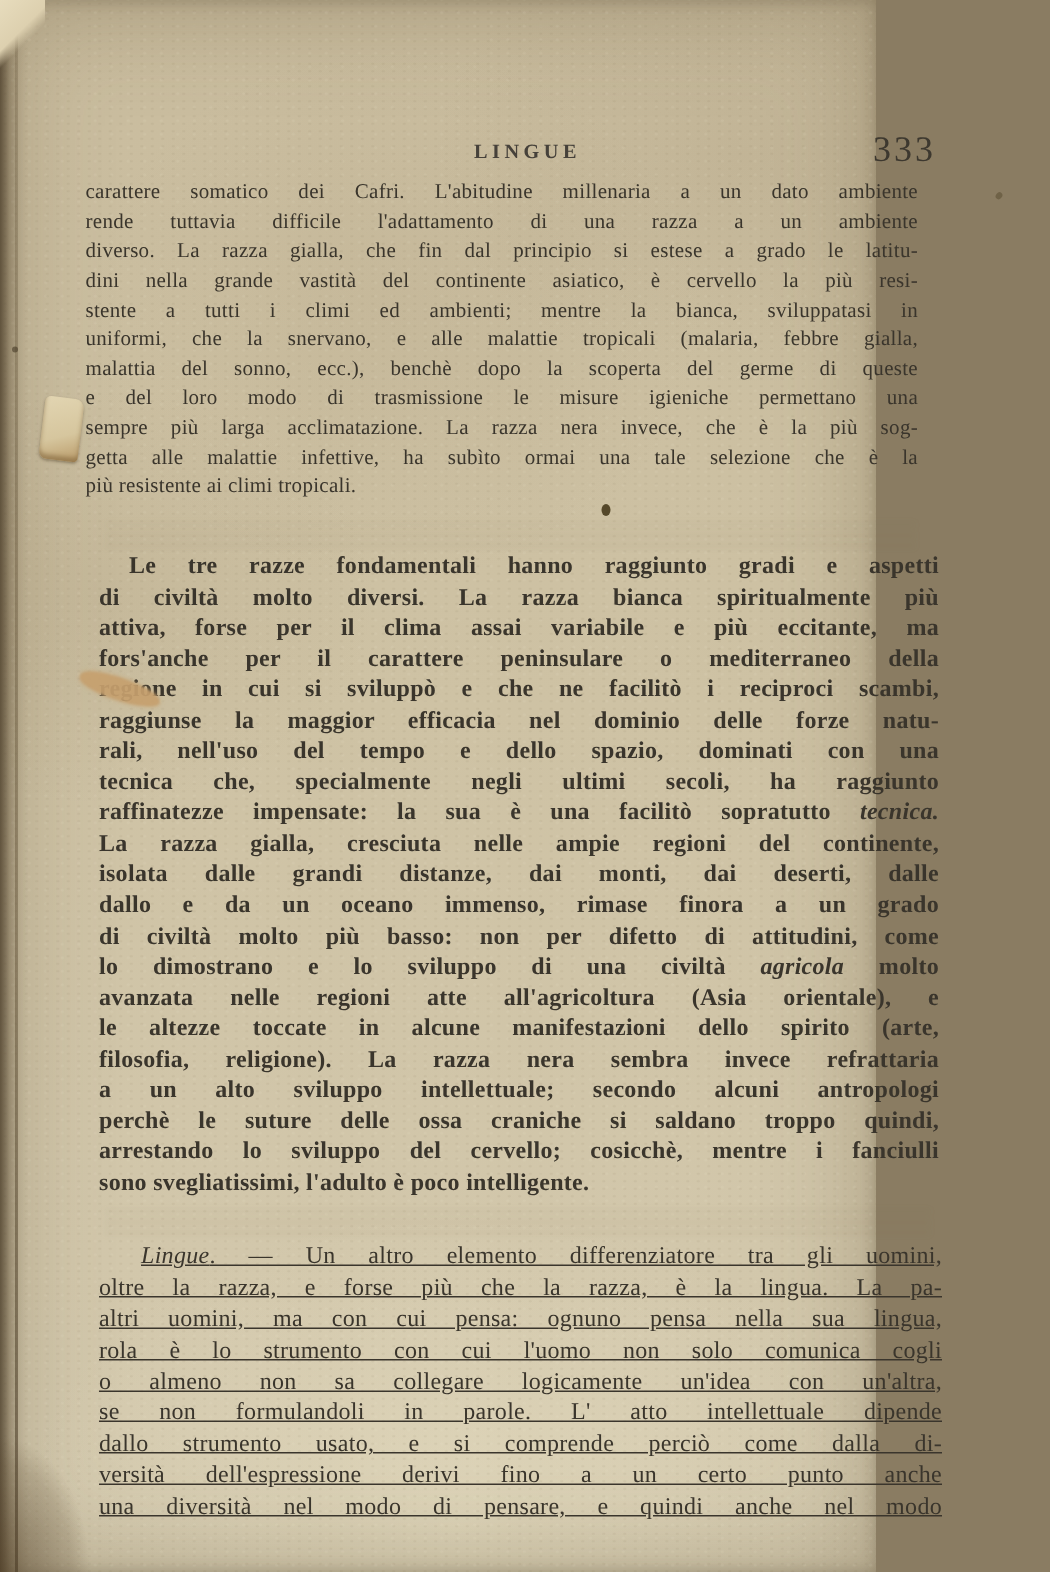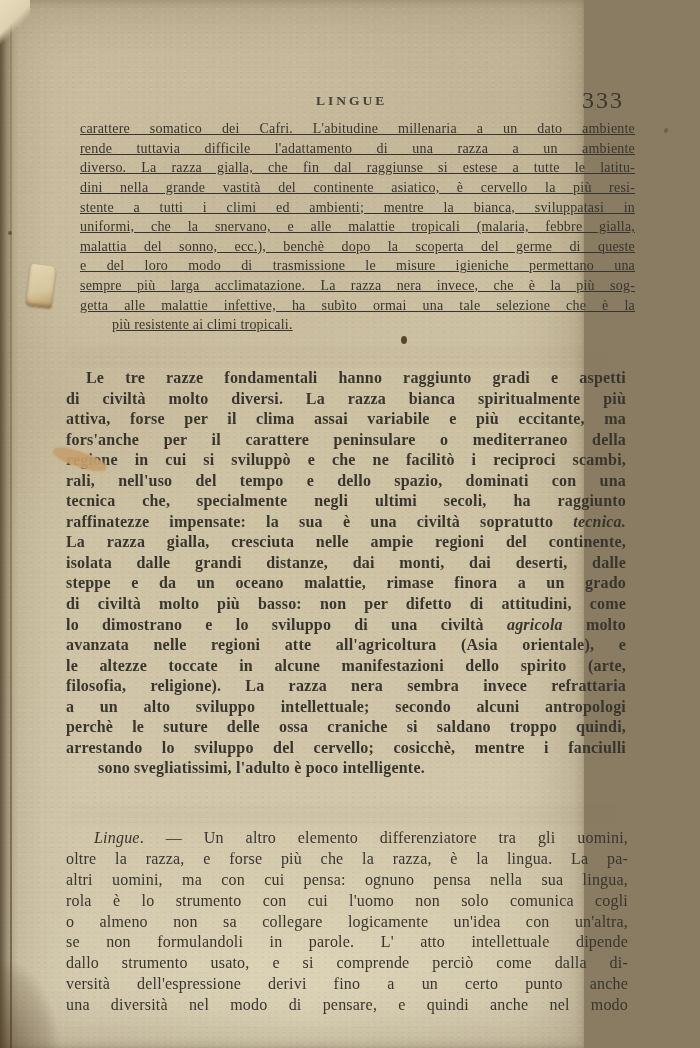--- a/index.html
+++ b/index.html
@@ -73,66 +73,67 @@
     font-size:24px;letter-spacing:2px;color:#3d382f;
   }
   .para{position:absolute;color:#3a352c;}
   .para .line{
     text-align:justify;
     -moz-text-align-last:justify;
     text-align-last:justify;
     white-space:normal;
     letter-spacing:0.2px;
   }
-  .para .line.last{text-align-last:left;margin-left:32px;}
+  .para .line.last{text-align-last:left;}
   .para .it{font-style:italic;}
-  .para-1{left:80px;top:119px;width:555px;font-size:14px;text-decoration:underline;}
+  .para-1{left:57px;top:119px;width:555px;font-size:14px;}
   .para-1 .line{line-height:19.65px;height:19.65px;}
   .para-2{left:66px;top:368px;width:560px;font-size:16px;}
   .para-2 .line{line-height:20.55px;height:20.55px;font-weight:bold;}
   .para-3{left:66px;top:828px;width:562px;font-size:16px;}
-  .para-3 .line{line-height:20.9px;height:20.9px;}
+  .para-3 .line{line-height:20.9px;height:20.9px;text-decoration:underline;}
 </style>
 </head>
 <body>
 
 <div class="scan" style="color: rgb(58, 53, 44);">
   <div class="grain"></div>
   <div class="ghost ghost-1"></div>
   <div class="ghost ghost-2"></div>
 
   <div class="header-title">LINGUE</div>
   <div class="page-number">333</div>
 
   <div class="para para-1">
       <div class="line"><span>carattere somatico dei Cafri. L'abitudine millenaria a un dato ambiente</span></div>
       <div class="line"><span>rende tuttavia difficile l'adattamento di una razza a un ambiente</span></div>
-      <div class="line"><span>diverso. La razza gialla, che fin dal raggiunse si estese a tutte le latitu-</span></div>
+      <div class="line"><span>diverso. La razza gialla, che fin dal principio si estese a grado le latitu-</span></div>
       <div class="line"><span>dini nella grande vastità del continente asiatico, è cervello la più resi-</span></div>
       <div class="line"><span>stente a tutti i climi ed ambienti; mentre la bianca, sviluppatasi in</span></div>
       <div class="line"><span>uniformi, che la snervano, e alle malattie tropicali (malaria, febbre gialla,</span></div>
       <div class="line"><span>malattia del sonno, ecc.), benchè dopo la scoperta del germe di queste</span></div>
       <div class="line"><span>e del loro modo di trasmissione le misure igieniche permettano una</span></div>
       <div class="line"><span>sempre più larga acclimatazione. La razza nera invece, che è la più sog-</span></div>
       <div class="line"><span>getta alle malattie infettive, ha subìto ormai una tale selezione che è la</span></div>
       <div class="line last"><span>più resistente ai climi tropicali.</span></div>
     </div>
   <div class="ink-dot"></div>
   <div class="para para-2">
       <div class="line" style="text-indent: 20px;"><span>Le tre razze fondamentali hanno raggiunto gradi e aspetti</span></div>
       <div class="line"><span>di civiltà molto diversi. La razza bianca spiritualmente più</span></div>
       <div class="line"><span>attiva, forse per il clima assai variabile e più eccitante, ma</span></div>
       <div class="line"><span>fors'anche per il carattere peninsulare o mediterraneo della</span></div>
       <div class="line"><span>regione in cui si sviluppò e che ne facilitò i reciproci scambi,</span></div>
+      <div class="line"><span>raggiunse la maggior efficacia nel dominio delle forze natu-</span></div>
       <div class="line"><span>rali, nell'uso del tempo e dello spazio, dominati con una</span></div>
       <div class="line"><span>tecnica che, specialmente negli ultimi secoli, ha raggiunto</span></div>
-      <div class="line"><span>raffinatezze impensate: la sua è una civiltà sopratutto </span><span class="it">tecnica.</span></div>
+      <div class="line"><span>raffinatezze impensate: la sua è una facilitò sopratutto </span><span class="it">tecnica.</span></div>
       <div class="line"><span>La razza gialla, cresciuta nelle ampie regioni del continente,</span></div>
       <div class="line"><span>isolata dalle grandi distanze, dai monti, dai deserti, dalle</span></div>
-      <div class="line"><span>steppe e da un oceano malattie, rimase finora a un grado</span></div>
+      <div class="line"><span>dallo e da un oceano immenso, rimase finora a un grado</span></div>
       <div class="line"><span>di civiltà molto più basso: non per difetto di attitudini, come</span></div>
       <div class="line"><span>lo dimostrano e lo sviluppo di una civiltà </span><span class="it">agricola</span><span> molto</span></div>
       <div class="line"><span>avanzata nelle regioni atte all'agricoltura (Asia orientale), e</span></div>
       <div class="line"><span>le altezze toccate in alcune manifestazioni dello spirito (arte,</span></div>
       <div class="line"><span>filosofia, religione). La razza nera sembra invece refrattaria</span></div>
       <div class="line"><span>a un alto sviluppo intellettuale; secondo alcuni antropologi</span></div>
       <div class="line"><span>perchè le suture delle ossa craniche si saldano troppo quindi,</span></div>
       <div class="line"><span>arrestando lo sviluppo del cervello; cosicchè, mentre i fanciulli</span></div>
       <div class="line last"><span>sono svegliatissimi, l'adulto è poco intelligente.</span></div>
     </div>

